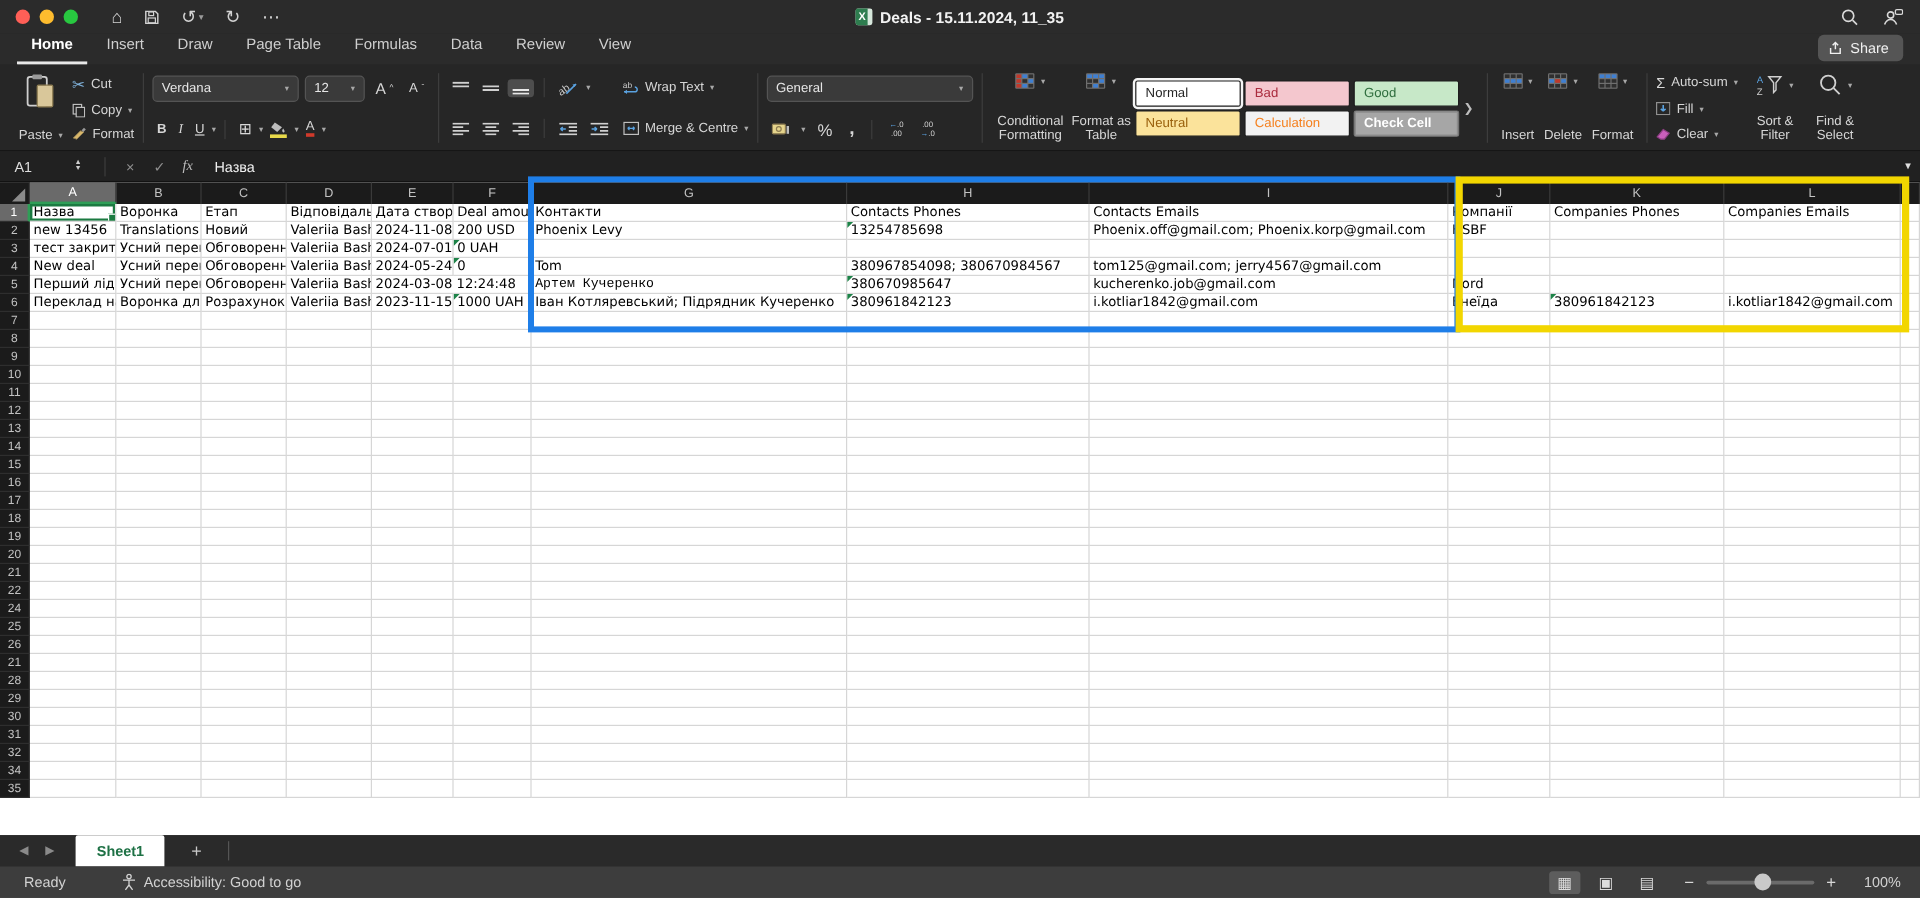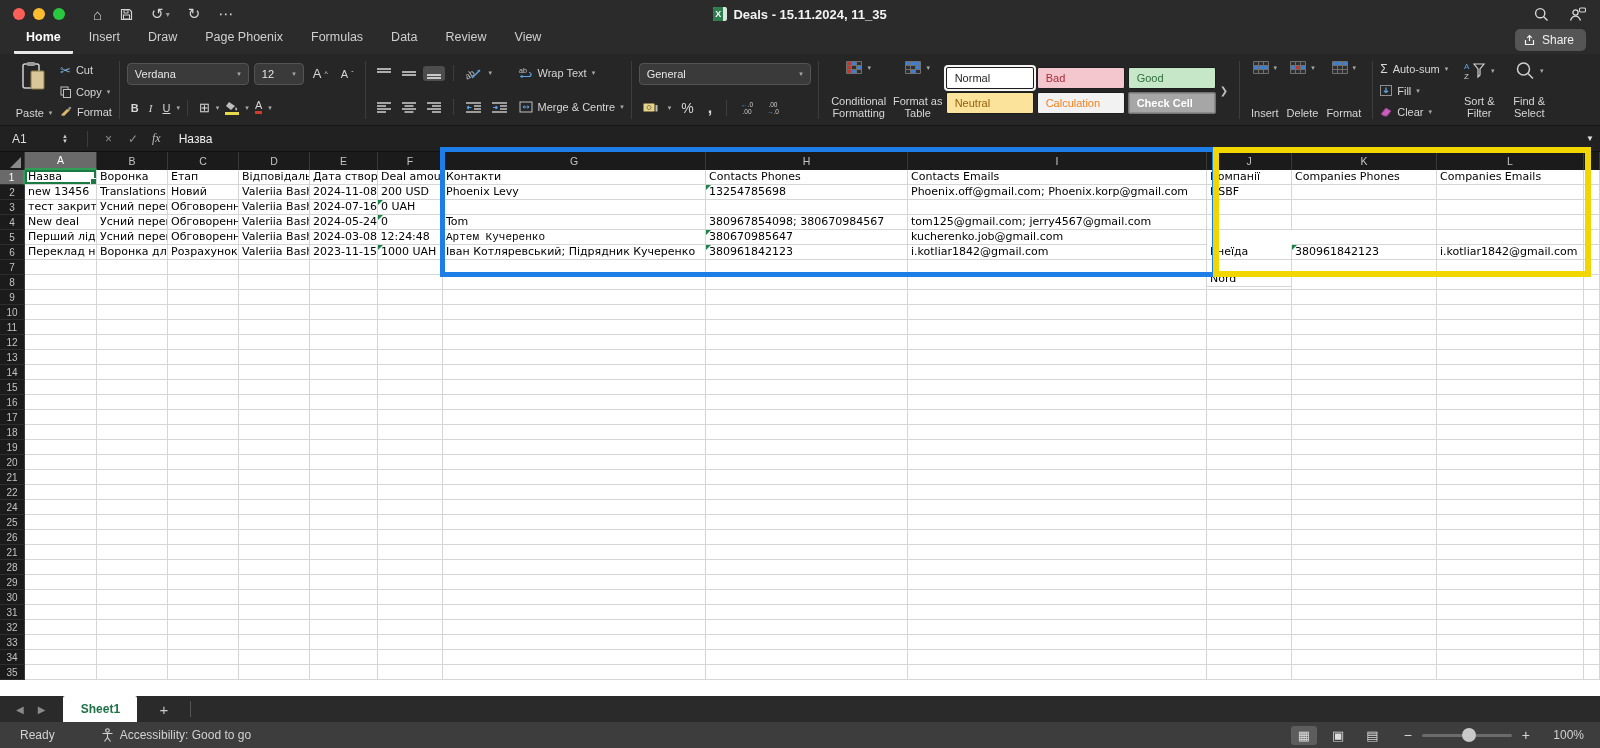--- a/index.html
+++ b/index.html
@@ -167,21 +167,21 @@
         </svg>
     </span>
   </div>
 </div>
 
 <div id="tabbar">
   <div id="tabs">
       <div class="rtab active">Home</div>
       <div class="rtab">Insert</div>
       <div class="rtab">Draw</div>
-      <div class="rtab">Page Phoenix</div>
+      <div class="rtab">Page Table</div>
       <div class="rtab">Formulas</div>
       <div class="rtab">Data</div>
       <div class="rtab">Review</div>
       <div class="rtab">View</div>
     </div>
   <div id="share-btn">
     <svg width="13" height="12" viewBox="0 0 13 12">
         <path d="M1.5 6v4.5h8V6" fill="none" stroke="#f0f0f0" stroke-width="1.2"></path>
         <path d="M5.5 7V1.8M3.2 3.8l2.3-2.3 2.3 2.3" fill="none" stroke="#f0f0f0" stroke-width="1.2"></path>
       </svg>
@@ -616,21 +616,21 @@
         <div class="cell" style="width: 145px;"></div>
         <div class="cell" style="width: 147px;"></div>
         <div class="cell" style="width: 16px;"></div>
       </div>
       <div class="grow">
         <div class="rowhdr">3</div>
         <div class="cell" style="width: 72px;"><span>тест закриття</span></div>
         <div class="cell" style="width: 71px;"><span>Усний переклад</span></div>
         <div class="cell" style="width: 71px;"><span>Обговорення</span></div>
         <div class="cell" style="width: 71px;"><span>Valeriia Bash</span></div>
-        <div class="cell" style="width: 68px;"><span>2024-07-16</span></div>
+        <div class="cell" style="width: 68px;"><span>2024-07-01</span></div>
         <div class="cell" style="width: 65px;"><i class="tri"></i><span>0 UAH</span></div>
         <div class="cell" style="width: 263px;"></div>
         <div class="cell" style="width: 202px;"></div>
         <div class="cell" style="width: 299px;"></div>
         <div class="cell" style="width: 85px;"></div>
         <div class="cell" style="width: 145px;"></div>
         <div class="cell" style="width: 147px;"></div>
         <div class="cell" style="width: 16px;"></div>
       </div>
       <div class="grow">
@@ -653,21 +653,21 @@
         <div class="rowhdr">5</div>
         <div class="cell" style="width: 72px;"><span>Перший лід</span></div>
         <div class="cell" style="width: 71px;"><span>Усний переклад</span></div>
         <div class="cell" style="width: 71px;"><span>Обговорення</span></div>
         <div class="cell" style="width: 71px;"><span>Valeriia Bash</span></div>
         <div class="cell ovf" style="width: 68px;"><span>2024-03-08 12:24:48</span></div>
         <div class="cell" style="width: 65px;"></div>
         <div class="cell" style="width: 263px; font-family: Liberation Mono, monospace;"><span>Артем Кучеренко</span></div>
         <div class="cell" style="width: 202px;"><i class="tri"></i><span>380670985647</span></div>
         <div class="cell" style="width: 299px;"><span>kucherenko.job@gmail.com</span></div>
-        <div class="cell" style="width: 85px; margin-top: 42px;"><span>Nord</span></div>
+        <div class="cell" style="width: 85px;"><span>Nord</span></div>
         <div class="cell" style="width: 145px;"></div>
         <div class="cell" style="width: 147px;"></div>
         <div class="cell" style="width: 16px;"></div>
       </div>
       <div class="grow">
         <div class="rowhdr">6</div>
         <div class="cell" style="width: 72px;"><span>Переклад на</span></div>
         <div class="cell" style="width: 71px;"><span>Воронка для</span></div>
         <div class="cell" style="width: 71px;"><span>Розрахунок</span></div>
         <div class="cell" style="width: 71px;"><span>Valeriia Bash</span></div>
@@ -1060,36 +1060,20 @@
         <div class="cell" style="width: 263px;"></div>
         <div class="cell" style="width: 202px;"></div>
         <div class="cell" style="width: 299px;"></div>
         <div class="cell" style="width: 85px;"></div>
         <div class="cell" style="width: 145px;"></div>
         <div class="cell" style="width: 147px;"></div>
         <div class="cell" style="width: 16px;"></div>
       </div>
       <div class="grow">
         <div class="rowhdr">32</div>
-        <div class="cell" style="width: 72px;"></div>
-        <div class="cell" style="width: 71px;"></div>
-        <div class="cell" style="width: 71px;"></div>
-        <div class="cell" style="width: 71px;"></div>
-        <div class="cell" style="width: 68px;"></div>
-        <div class="cell" style="width: 65px;"></div>
-        <div class="cell" style="width: 263px;"></div>
-        <div class="cell" style="width: 202px;"></div>
-        <div class="cell" style="width: 299px;"></div>
-        <div class="cell" style="width: 85px;"></div>
-        <div class="cell" style="width: 145px;"></div>
-        <div class="cell" style="width: 147px;"></div>
-        <div class="cell" style="width: 16px;"></div>
-      </div>
-      <div class="grow">
-        <div class="rowhdr">33</div>
         <div class="cell" style="width: 72px;"></div>
         <div class="cell" style="width: 71px;"></div>
         <div class="cell" style="width: 71px;"></div>
         <div class="cell" style="width: 71px;"></div>
         <div class="cell" style="width: 68px;"></div>
         <div class="cell" style="width: 65px;"></div>
         <div class="cell" style="width: 263px;"></div>
         <div class="cell" style="width: 202px;"></div>
         <div class="cell" style="width: 299px;"></div>
         <div class="cell" style="width: 85px;"></div>

